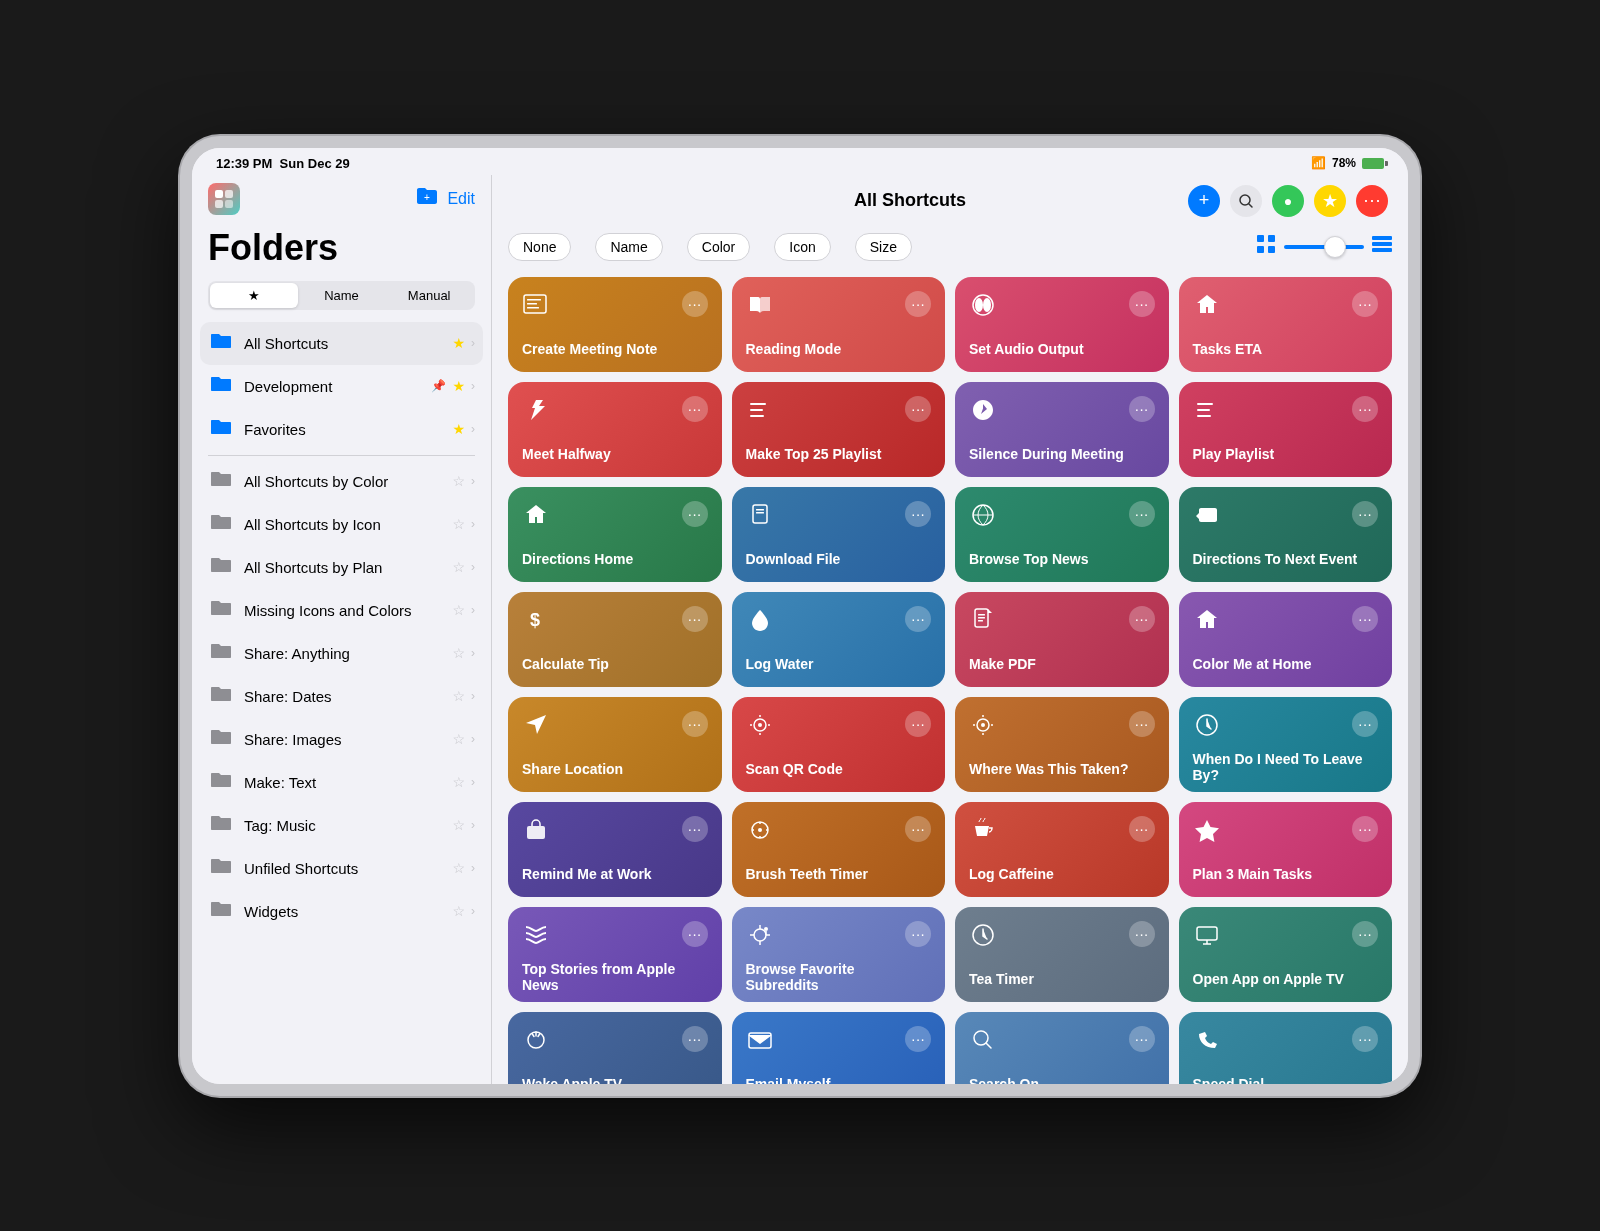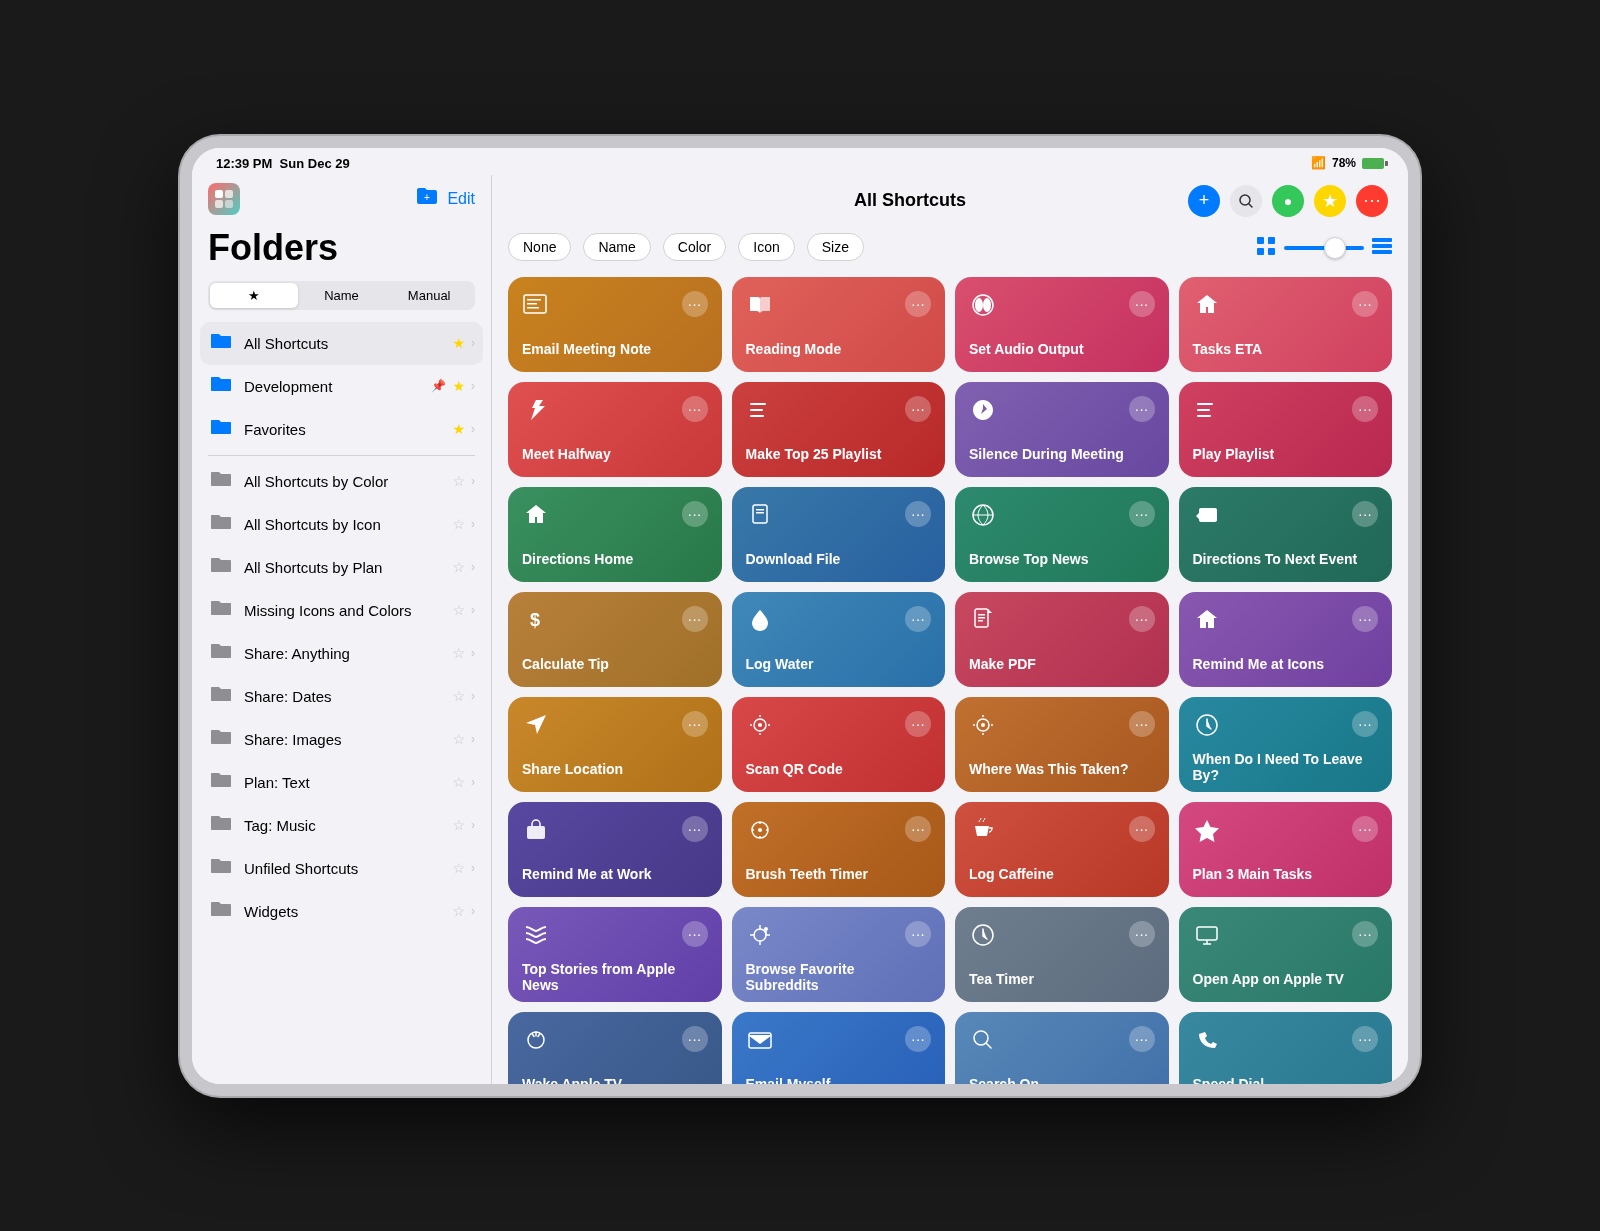--- a/index.html
+++ b/index.html
@@ -205,23 +205,23 @@
       justify-content: center;
       font-size: 18px;
       cursor: pointer;
     }
     .btn-blue { background: #007aff; color: white; }
     .btn-gray { background: #e5e5ea; color: #000; }
     .btn-green { background: #34c759; color: white; }
     .btn-yellow { background: #FFD700; color: white; }
     .filter-bar {
       display: flex;
-      align-items: flex-end;
+      align-items: center;
       padding: 6px 16px 8px 16px;
-      gap: 12px;
+      gap: 24px;
     }
     .filter-pill {
       padding: 5px 14px;
       border-radius: 16px;
       font-size: 14px;
       cursor: pointer;
       border: 1.5px solid #d1d1d6;
       background: white;
       color: #000;
     }
@@ -512,21 +512,21 @@
           <span class="chevron">›</span>
         </div>
       </div>
 
       <div class="sidebar-item">
         <span class="folder-icon">
           <svg width="22" height="18" viewBox="0 0 22 18" fill="#8e8e93">
             <path d="M9 2H2C1.45 2 1 2.45 1 3v12c0 .55.45 1 1 1h18c.55 0 1-.45 1-1V5c0-.55-.45-1-1-1h-9L9 2z"></path>
           </svg>
         </span>
-        <span class="sidebar-item-label">Plan: Text</span>
+        <span class="sidebar-item-label">Make: Text</span>
         <div class="sidebar-item-right">
           <span class="star-empty">☆</span>
           <span class="chevron">›</span>
         </div>
       </div>
 
       <div class="sidebar-item">
         <span class="folder-icon">
           <svg width="22" height="18" viewBox="0 0 22 18" fill="#8e8e93">
             <path d="M9 2H2C1.45 2 1 2.45 1 3v12c0 .55.45 1 1 1h18c.55 0 1-.45 1-1V5c0-.55-.45-1-1-1h-9L9 2z"></path>
@@ -619,21 +619,21 @@
             <span class="card-icon">
               <svg width="28" height="28" viewBox="0 0 28 28" fill="white">
                 <rect x="2" y="4" width="22" height="18" rx="2" stroke="white" stroke-width="1.5" fill="none"></rect>
                 <rect x="5" y="8" width="14" height="1.5" fill="white" rx="0.5"></rect>
                 <rect x="5" y="12" width="10" height="1.5" fill="white" rx="0.5"></rect>
                 <rect x="5" y="16" width="12" height="1.5" fill="white" rx="0.5"></rect>
               </svg>
             </span>
             <div class="card-menu">···</div>
           </div>
-          <div class="card-label">Email Meeting Note</div>
+          <div class="card-label">Create Meeting Note</div>
         </div>
 
         <div class="shortcut-card card-reading-mode">
           <div class="card-top">
             <span class="card-icon">
               <svg width="28" height="28" viewBox="0 0 28 28" fill="white">
                 <path d="M4 6h8c2 0 2 2 2 2v14s-1-2-4-2H4V6z" fill="white"></path>
                 <path d="M24 6h-8c-2 0-2 2-2 2v14s1-2 4-2h6V6z" fill="white" opacity="0.7"></path>
               </svg>
             </span>
@@ -813,21 +813,21 @@
 
         <div class="shortcut-card card-remind-home">
           <div class="card-top">
             <span class="card-icon">
               <svg width="28" height="28" viewBox="0 0 28 28" fill="white">
                 <path d="M14 4L4 12h3v10h6v-6h2v6h6V12h3L14 4z" fill="white"></path>
               </svg>
             </span>
             <div class="card-menu">···</div>
           </div>
-          <div class="card-label">Remind Me at Icons</div>
+          <div class="card-label">Color Me at Home</div>
         </div>
 
         <div class="shortcut-card card-share-loc">
           <div class="card-top">
             <span class="card-icon">
               <svg width="28" height="28" viewBox="0 0 28 28" fill="white">
                 <path d="M24 4L4 12l9 2 2 9 9-19z" fill="white"></path>
               </svg>
             </span>
             <div class="card-menu">···</div>

